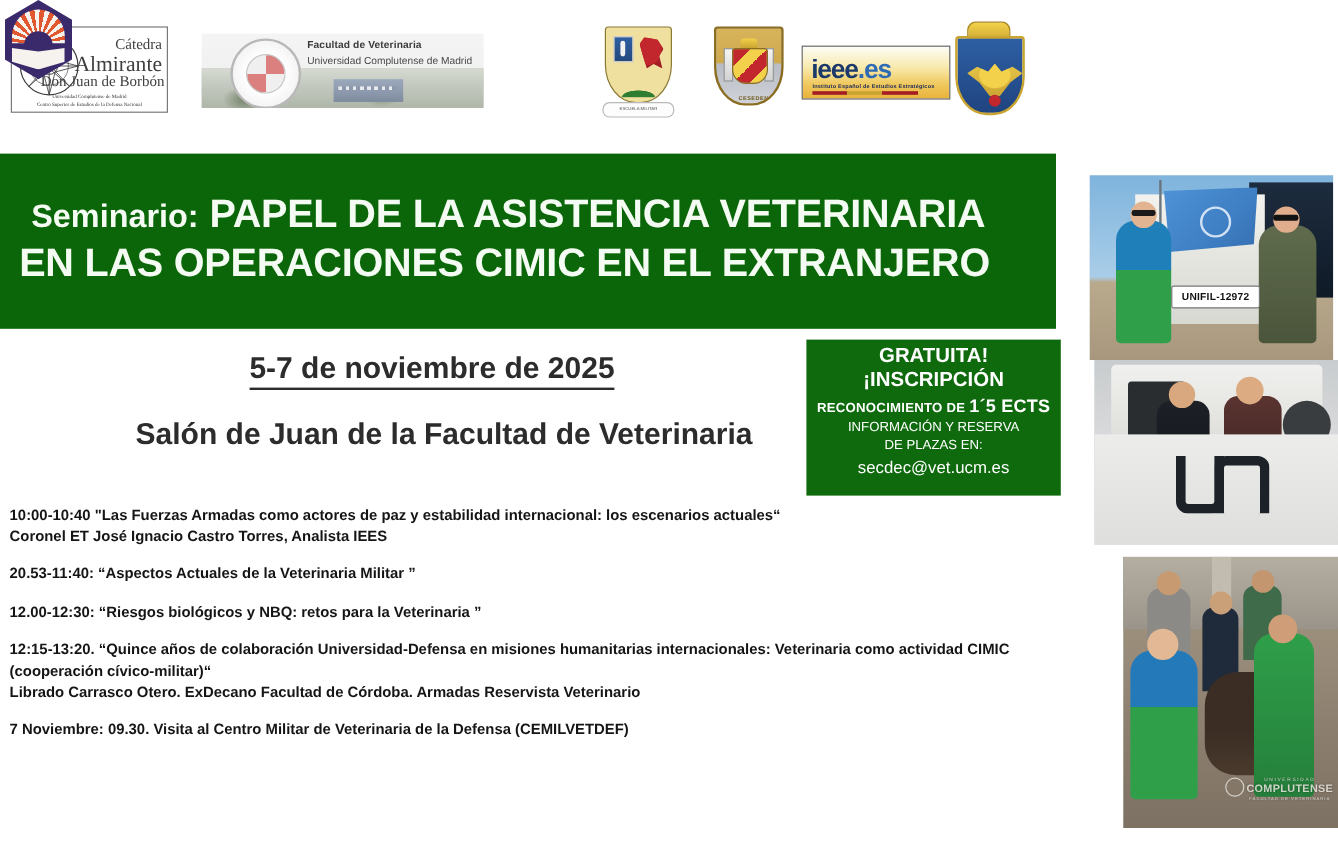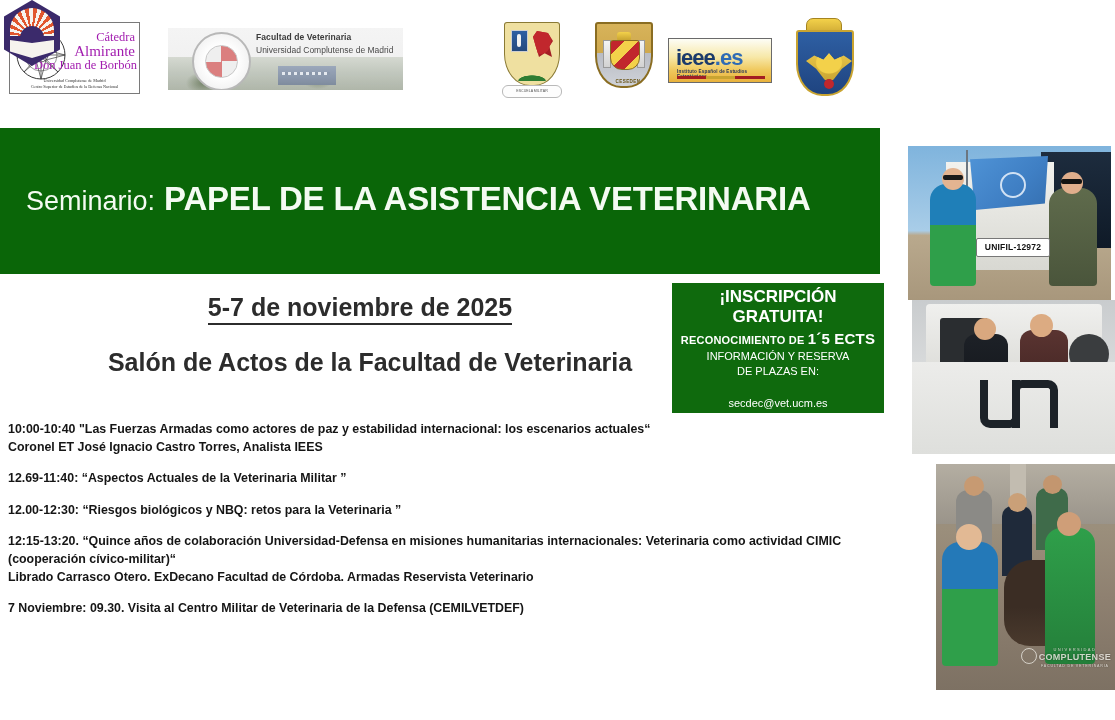--- a/index.html
+++ b/index.html
@@ -37,25 +37,25 @@
     position: absolute;
     left: 5px; top: 6px;
     width: 52px; height: 52px;
   }
   #logo-catedra .cat-text {
     position: absolute;
     left: 2px; top: 8px;
     width: 127px;
     text-align: right;
     font-family: "Liberation Serif", serif;
-    color: #a21caf;
+    color: #404040;
     line-height: 1.02;
   }
   #logo-catedra .cat-l1 { font-size: 12.5px; display:block; padding-right: 4px;}
-  #logo-catedra .cat-l2 { font-size: 15px; display:block; padding-right: 4px;}
+  #logo-catedra .cat-l2 { font-size: 18px; display:block; padding-right: 4px;}
   #logo-catedra .cat-l3 { font-size: 12.5px; display:block; padding-right: 2px;}
   #logo-catedra .cat-sub {
     position: absolute;
     left: 0; top: 55px;
     width: 129px;
     text-align: center;
     font-family: "Liberation Serif", serif;
     font-size: 4.2px;
     line-height: 1.45;
     color: #2b2b2b;
@@ -182,21 +182,21 @@
   #crest-ceseden .pillar-r { right:6px; }
   #crest-ceseden .name {
     position:absolute; left:4px; bottom:2px; width:54px;
     text-align:center; font-size:4.6px; font-weight:bold; color:#6b5518;
     letter-spacing:.4px;
   }
 
   
   #logo-ieee {
     position:absolute; left:668px; top:38px;
-    width: 104px; height: 45px;
+    width: 124px; height: 45px;
     border: 1.4px solid #6a6a6a;
     background: linear-gradient(180deg,#fdfdf6 0%, #f7e8a8 42%, #f0c95e 72%, #e9b23c 100%);
     box-sizing: border-box;
     overflow:hidden;
     text-decoration:underline;
   }
   #logo-ieee .ieee-word {
     position:absolute; left:7px; top:6px;
     font-size: 22px; font-weight: bold;
     font-family: "Liberation Sans", sans-serif;
@@ -277,21 +277,21 @@
   }
   #title-banner .line1 {
     font-size: 33px;
     font-weight: bold;
     line-height: 1.12;
     white-space: nowrap;
     letter-spacing: -0.2px;
   }
   #title-banner .line1 .seminario {
     font-size: 27px;
-    font-weight: normal;
+    font-weight: bold;
     letter-spacing: 0px;
   }
   #title-banner .line2 {
     font-size: 33px;
     font-weight: bold;
     line-height: 1.12;
     white-space: nowrap;
     margin-top: 4px;
     margin-left: -10px;
     letter-spacing: -0.2px;
@@ -342,22 +342,22 @@
     letter-spacing: .2px;
     white-space: nowrap;
   }
   #inscription-box .ins-ects b { font-size: 15px; }
   #inscription-box .ins-info {
     font-size: 11px;
     line-height: 1.28;
     margin-top: 2px;
   }
   #inscription-box .ins-mail {
-    font-size: 11px;
-    margin-top: 19px;
+    font-size: 14px;
+    margin-top: 3px;
   }
 
   
   #program {
     position: absolute;
     left: 8px; top: 421px;
     width: 880px;
     font-size: 12.4px;
     font-weight: bold;
     color: #151515;
@@ -520,50 +520,51 @@
     <div class="book"></div>
   </div>
 
 </div>
 
 <div id="title-banner">
   <div class="line1">
     <span class="seminario">Seminario:</span>
     <span>PAPEL DE LA ASISTENCIA VETERINARIA</span>
   </div>
+  <div class="line2">EN LAS OPERACIONES CIMIC EN EL EXTRANJERO</div>
 </div>
 
 <div id="event-date"><span>5-7 de noviembre de 2025</span></div>
-<div id="event-venue">Salón de Actos de la Facultad de Veterinaria</div>
+<div id="event-venue">Salón de Juan de la Facultad de Veterinaria</div>
 
 <div id="inscription-box">
   <div class="ins-title">
+    <div>GRATUITA!</div>
     <div>¡INSCRIPCIÓN</div>
-    <div>GRATUITA!</div>
   </div>
   <div class="ins-ects">
     <span>RECONOCIMIENTO  DE</span>
     <b>1´5 ECTS</b>
   </div>
   <div class="ins-info">
     <div>INFORMACIÓN Y RESERVA</div>
     <div>DE PLAZAS EN:</div>
   </div>
   <div class="ins-mail">secdec@vet.ucm.es</div>
 </div>
 
 <div id="program">
 
   <div class="block">
     <span class="ln">10:00-10:40  "Las Fuerzas Armadas como actores de paz y estabilidad internacional: los escenarios actuales“</span>
     <span class="ln">Coronel ET José Ignacio Castro Torres, Analista IEES</span>
   </div>
 
   <div class="block">
-    <span class="ln">12.69-11:40:  “Aspectos Actuales de la Veterinaria Militar ”</span>
+    <span class="ln">20.53-11:40:  “Aspectos Actuales de la Veterinaria Militar ”</span>
   </div>
 
   <div class="block">
     <span class="ln">12.00-12:30:  “Riesgos biológicos y NBQ: retos para la Veterinaria ”</span>
   </div>
 
   <div class="block">
     <span class="ln wrap">12:15-13:20.  “Quince años de colaboración Universidad-Defensa en misiones  humanitarias internacionales: Veterinaria como actividad CIMIC (cooperación cívico-militar)“</span>
     <span class="ln">Librado Carrasco Otero. ExDecano Facultad de Córdoba. Armadas Reservista Veterinario</span>
   </div>

